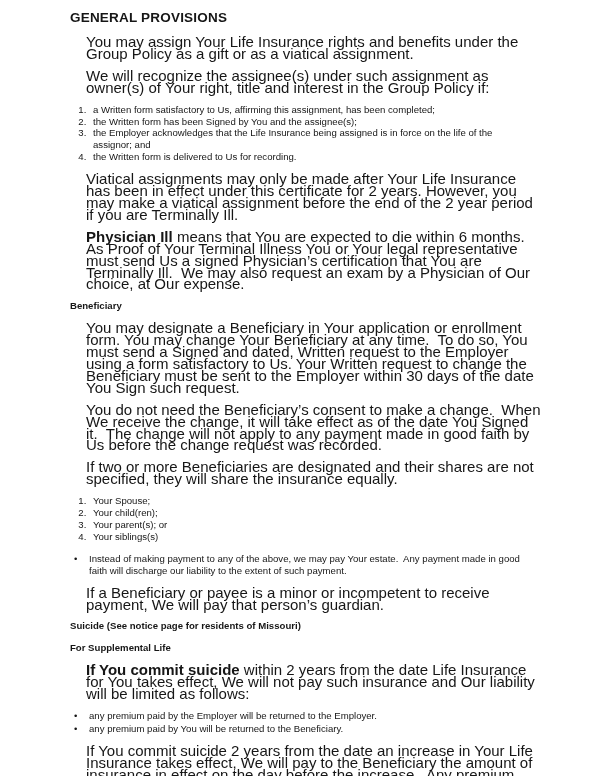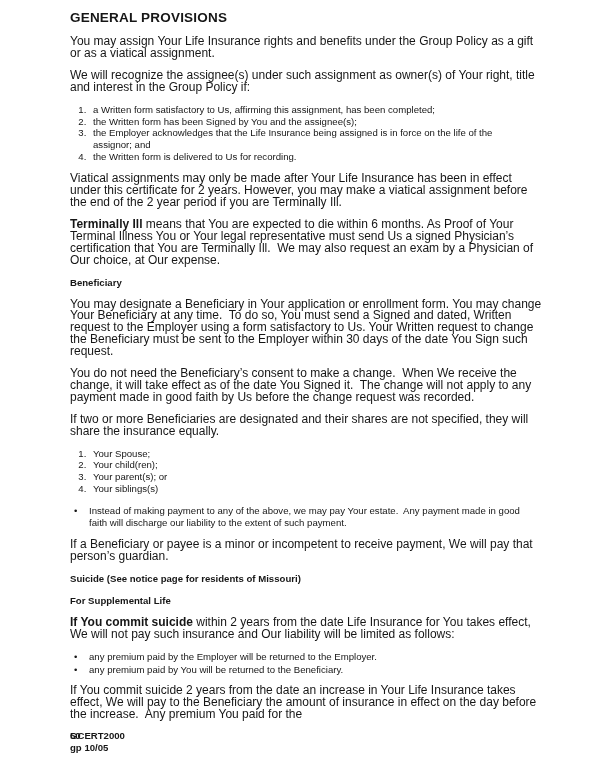--- a/index.html
+++ b/index.html
@@ -30,23 +30,23 @@
     letter-spacing: 0.2px;
   }
   .heading {
     font-size: 9.6px;
     font-weight: bold;
     margin: 10px 0 0 0;
     line-height: 12px;
     white-space: pre-wrap;
   }
   .para {
-    font-size: 12px;
+    font-size: 15px;
     font-weight: normal;
-    margin: 10px 0 0 0;
+    margin: 10px 0 0 16px;
     line-height: 11.9px;
     white-space: pre-wrap;
   }
   ol.ordered-list {
     margin: 10px 8px 0 0;
     padding: 0 0 0 19px;
     font-size: 9.6px;
     line-height: 11.9px;
   }
   ol.ordered-list li {
@@ -95,21 +95,21 @@
     <div>
         <p class="para">You may assign Your Life Insurance rights and benefits under the Group Policy as a gift or as a viatical assignment.</p>
         <p class="para">We will recognize the assignee(s) under such assignment as owner(s) of Your right, title and interest in the Group Policy if:</p>
         <ol class="ordered-list">
           <li>a Written form satisfactory to Us, affirming this assignment, has been completed;</li>
           <li>the Written form has been Signed by You and the assignee(s);</li>
           <li>the Employer acknowledges that the Life Insurance being assigned is in force on the life of the assignor; and</li>
           <li>the Written form is delivered to Us for recording.</li>
         </ol>
         <p class="para">Viatical assignments may only be made after Your Life Insurance has been in effect under this certificate for 2 years. However, you may make a viatical assignment before the end of the 2 year period if you are Terminally Ill.</p>
-        <p class="para"><b>Terminally Ill</b> means that You are expected to die within 6 months. As Proof of Your Terminal Illness You or Your legal representative must send Us a signed Physician’s certification that You are Terminally Ill.  We may also request an exam by a Physician of Our choice, at Our expense.</p>
+        <p class="para"><b>Physician Ill</b> means that You are expected to die within 6 months. As Proof of Your Terminal Illness You or Your legal representative must send Us a signed Physician’s certification that You are Terminally Ill.  We may also request an exam by a Physician of Our choice, at Our expense.</p>
         <h2 class="heading">Beneficiary</h2>
         <p class="para">You may designate a Beneficiary in Your application or enrollment form. You may change Your Beneficiary at any time.  To do so, You must send a Signed and dated, Written request to the Employer using a form satisfactory to Us. Your Written request to change the Beneficiary must be sent to the Employer within 30 days of the date You Sign such request.</p>
         <p class="para">You do not need the Beneficiary’s consent to make a change.  When We receive the change, it will take effect as of the date You Signed it.  The change will not apply to any payment made in good faith by Us before the change request was recorded.</p>
         <p class="para">If two or more Beneficiaries are designated and their shares are not specified, they will share the insurance equally.</p>
         <ol class="ordered-list">
           <li>Your Spouse;</li>
           <li>Your child(ren);</li>
           <li>Your parent(s); or</li>
           <li>Your siblings(s)</li>
         </ol>

